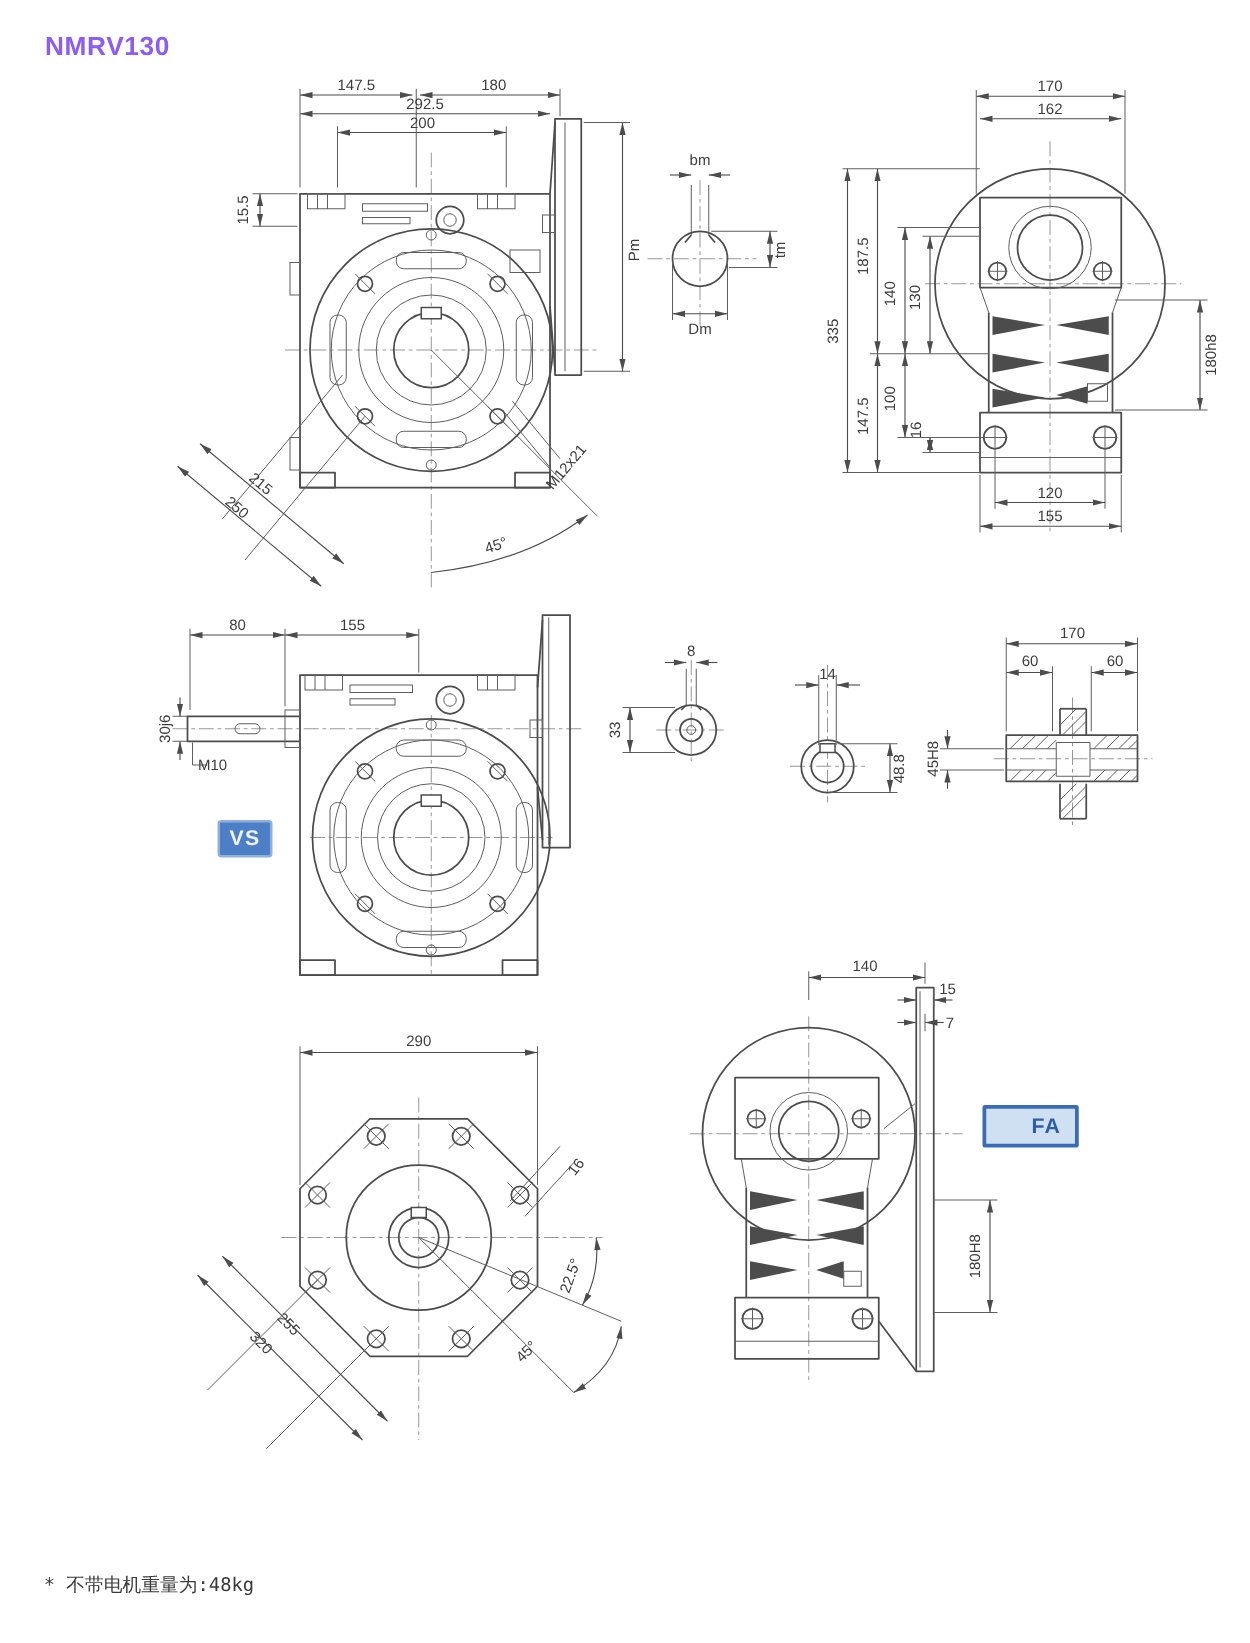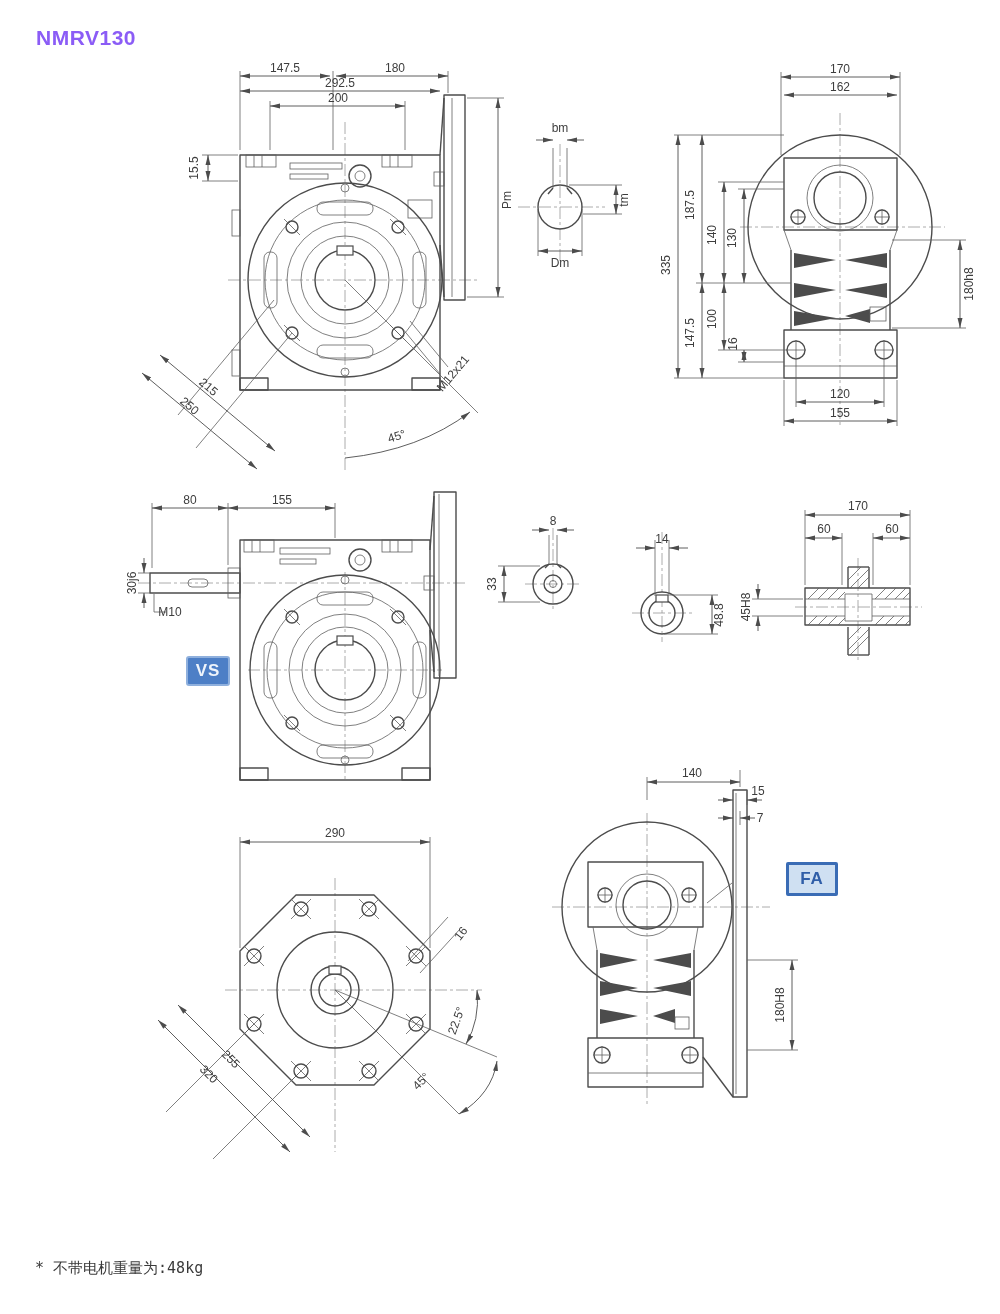--- a/index.html
+++ b/index.html
@@ -10,21 +10,21 @@
   .tl{fill:none;stroke:#5f5f5f;stroke-width:0.8;}
   .dim{fill:none;stroke:#4c4c4c;stroke-width:0.9;}
   .cl{fill:none;stroke:#979797;stroke-width:0.8;stroke-dasharray:12 3 3 3;}
   .fin{fill:#4c4c4c;stroke:none;}
   .wh{fill:#ffffff;stroke:#4c4c4c;stroke-width:1.2;}
   .dtxt{font:12px "Liberation Sans",sans-serif;fill:#3d3d3d;text-anchor:middle;}
   .page-title{font:bold 21px "Liberation Sans",sans-serif;color:#8b5cf6;letter-spacing:0.5px;}
   .badge{display:flex;align-items:center;justify-content:center;font-weight:bold;
          font-family:"Liberation Sans",sans-serif;}
   .badge-vs{background:#4d7fc6;color:#eef4fb;border:2px solid #8fb0dd;border-radius:3px;
-            font-size:17px;letter-spacing:1px;margin-left:12px;}
+            font-size:17px;letter-spacing:1px;}
   .badge-fa{background:#cfe0f2;color:#2f5ea8;border:3px solid #3a6cb5;border-radius:2px;
             font-size:17px;letter-spacing:1px;}
   .notes{font:15px "DejaVu Sans Mono","Liberation Mono",monospace;color:#3a3a3a;line-height:25px;white-space:pre;}
 </style>
 </head>
 <body>
 
 <svg width="0" height="0" class="abs" aria-hidden="true">
   <defs>
     <marker id="ar" markerWidth="11" markerHeight="7" refX="10" refY="3.5" orient="auto-start-reverse" markerUnits="userSpaceOnUse">
@@ -559,20 +559,20 @@
     <line class="dim" x1="215" y1="63" x2="200" y2="63" marker-end="url(#ar)"></line>
     <text class="dtxt" x="220" y="67" text-anchor="start">7</text>
   </g>
   <g>
     <line class="tl" x1="207" y1="205" x2="258" y2="205"></line>
     <line class="tl" x1="207" y1="295" x2="258" y2="295"></line>
     <line class="dim" x1="252" y1="205" x2="252" y2="295" marker-start="url(#ar)" marker-end="url(#ar)"></line>
     <text class="dtxt" transform="translate(244,250) rotate(-90)">180H8</text>
   </g>
 </svg>
-<div class="abs badge badge-fa" style="left:786px;top:862px;width:46px;height:28px;">FA</div>
+<div class="abs badge badge-fa" style="left:786px;top:884px;width:46px;height:28px;padding-left:25px;">FA</div>
 
 <div class="abs notes" style="left:35px;top:1206px;">
   <div>* 不带电机重量为:48kg</div>
   
   
   
 </div>
 
 </body></html>

